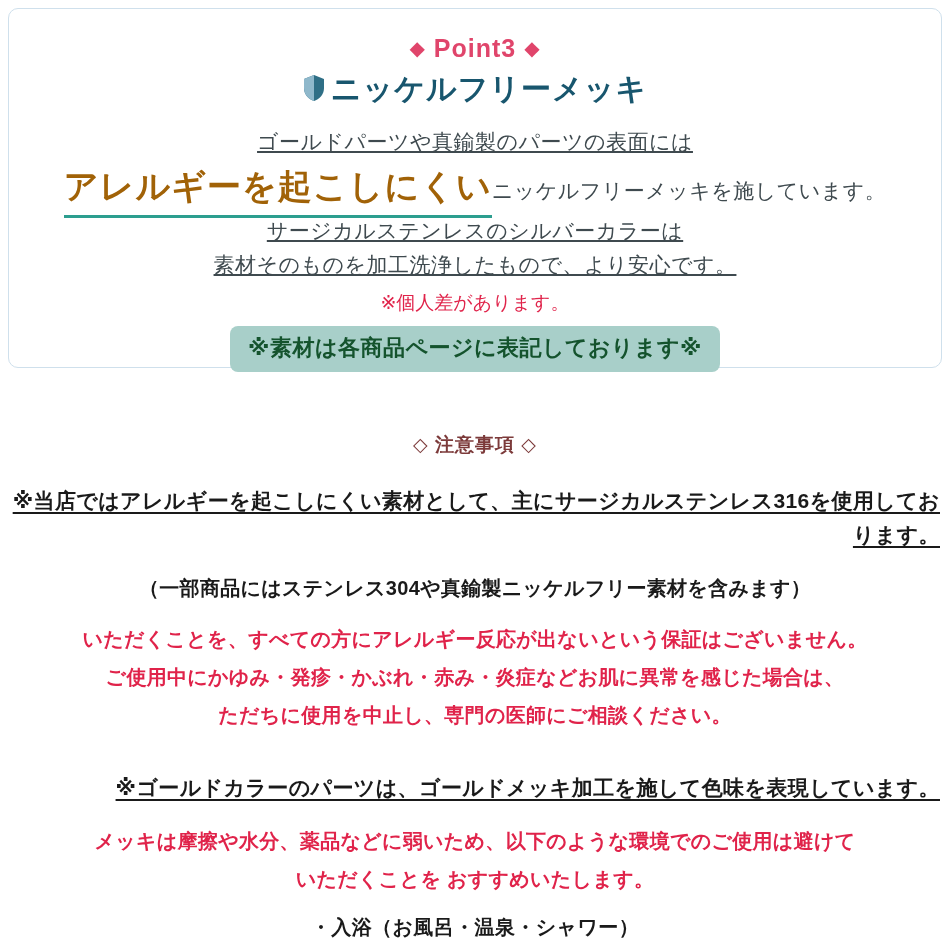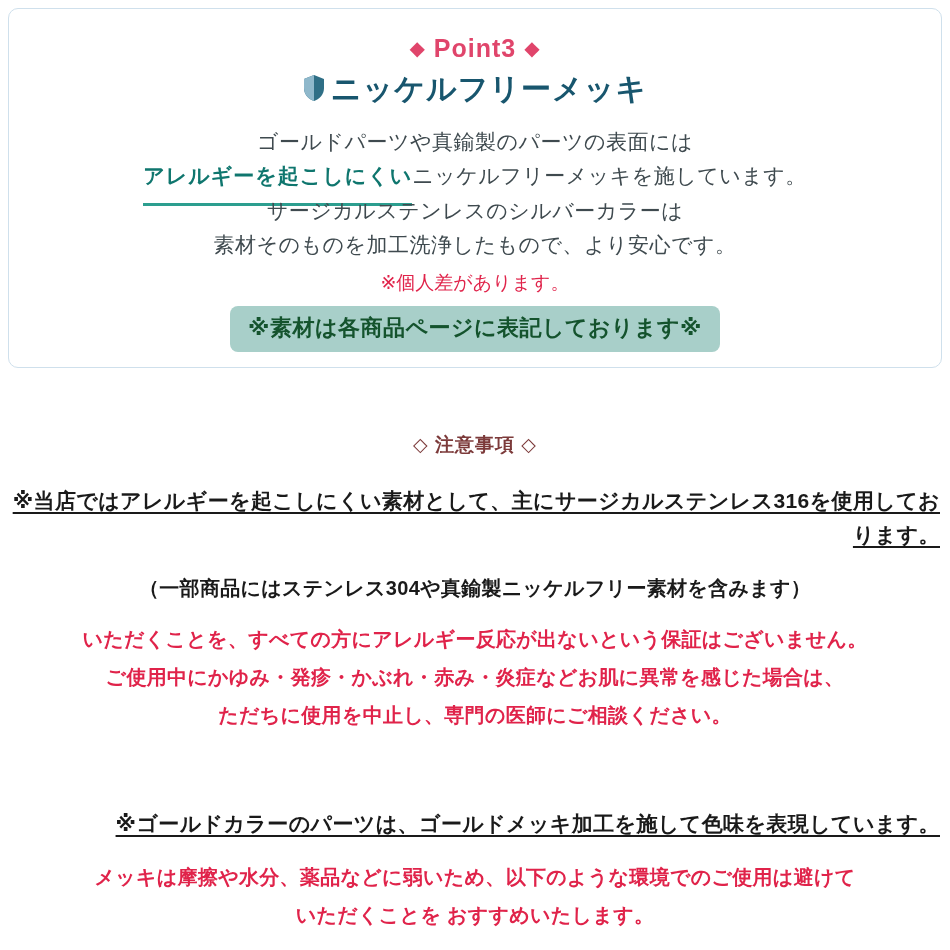--- a/index.html
+++ b/index.html
@@ -60,34 +60,35 @@
     display: inline-block;
     vertical-align: -3px;
     margin-right: 6px;
   }
   .line {
     font-size: 21px;
     color: #3f4a4f;
     line-height: 1.55;
     margin: 2px 0;
     letter-spacing: 0.5px;
+    text-decoration: underline;
   }
   .line-hl {
     font-size: 21px;
     color: #3f4a4f;
     line-height: 1.55;
     margin: 2px 0;
     letter-spacing: 0.5px;
   }
   .hl-big {
-    color: #0f766e;
-    font-size: 21px;
-    font-weight: bold;
-    letter-spacing: 1px;
-    padding-bottom: 16px;
+    color: #a16207;
+    font-size: 34px;
+    font-weight: bold;
+    letter-spacing: 1px;
+    padding-bottom: 10px;
     border-bottom: 3px solid #2c9e8f;
   }
   .note-red {
     color: #e0234a;
     font-size: 19px;
     margin: 8px 0 10px 0;
     line-height: 1.4;
   }
   .banner {
     display: inline-block;
@@ -138,21 +139,21 @@
   }
   .para-red {
     color: #e0234a;
     font-size: 20px;
     font-weight: bold;
     line-height: 1.6;
     margin: 0 0 6px 0;
     letter-spacing: 0.3px;
   }
   .para-underline.second {
-    margin-top: 76px;
+    margin-top: 40px;
     margin-bottom: 20px;
   }
   .bullets {
     margin: 14px 0 0 0;
     padding: 0;
     list-style: none;
     color: #1a1a1a;
     font-size: 20px;
     font-weight: bold;
     line-height: 1.85;

